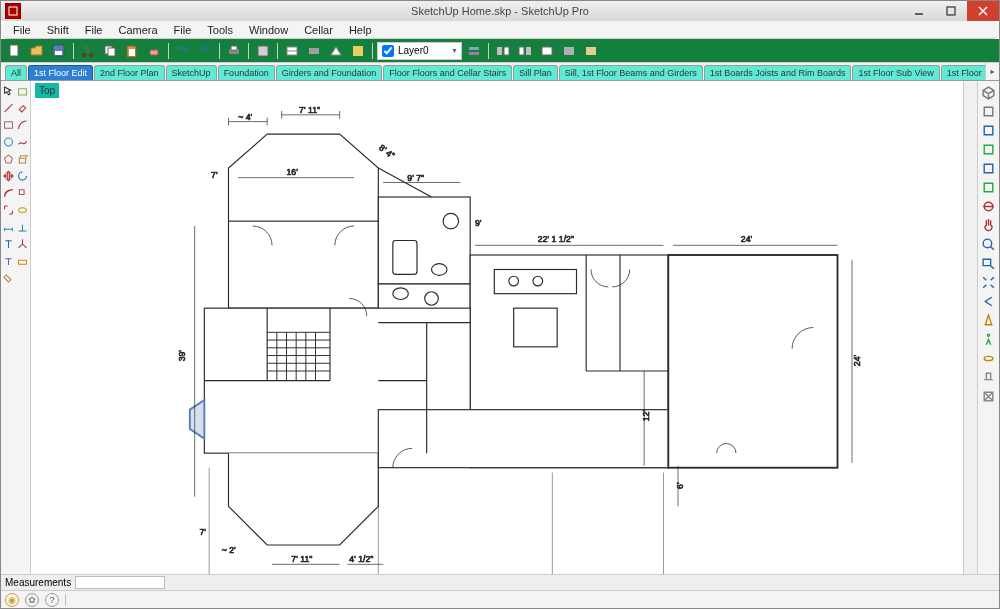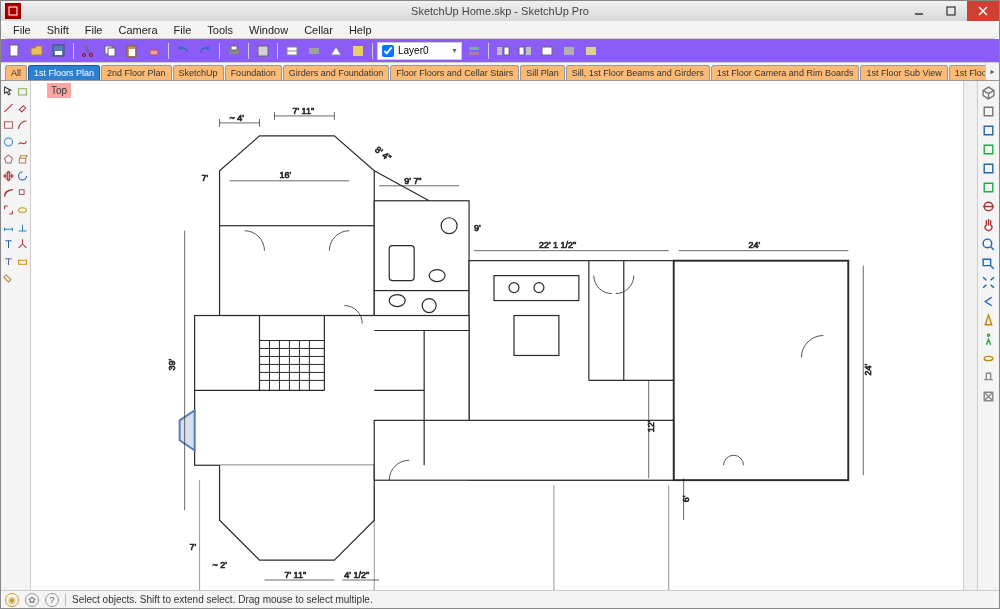--- a/index.html
+++ b/index.html
@@ -10,41 +10,41 @@
   .titlebar .app-icon { width: 16px; height: 16px; margin-left: 4px; background:#a00; border:1px solid #800; display:flex; align-items:center; justify-content:center; }
   .titlebar .app-icon svg { width:10px; height:10px; }
   .titlebar .title { position:absolute; left:50%; transform:translateX(-50%); color:#444; font-size:11px; }
   .win-buttons { position:absolute; right:0; top:0; display:flex; height:100%; }
   .win-btn { width:32px; height:100%; display:flex; align-items:center; justify-content:center; color:#333; }
   .win-btn.close { background:#d04030; color:#fff; }
   
   .menubar { height:18px; background:#f4f4f4; display:flex; align-items:center; padding-left:4px; gap:0; border-bottom:1px solid #ccc;border-radius:8px; }
   .menubar .menu-item { padding:2px 8px; color:#222; }
   
-  .maintoolbar { height:24px; background:#8b5cf6; display:flex; align-items:center; padding-left:4px; gap:2px; border-bottom:1px solid #ccc; }
+  .maintoolbar { height:24px; background:#15803d; display:flex; align-items:center; padding-left:4px; gap:2px; border-bottom:1px solid #ccc; }
   .tbtn { width:20px; height:20px; display:flex; align-items:center; justify-content:center; border:1px solid transparent; }
   .sep { width:1px; height:16px; background:#ccc; margin:0 2px; }
   .layer-box { display:flex; align-items:center; gap:4px; border:1px solid #ccc; padding:0 4px; height:18px; background:#fff; }
   .layer-box input[type=checkbox]{ width:12px; height:12px; }
   .layer-box span { font-size:10px; }
   .layer-box .dd { color:#666; font-size:8px; padding-left:20px; }
   
   .scenetabs { height:18px; background:#f4f4f4; display:flex; align-items:flex-end; padding-left:4px; border-bottom:1px solid #999; overflow:hidden; position:relative; }
-  .scenetab { font-size:9px; padding:2px 5px; border:1px solid #999; border-bottom:none; border-top-left-radius:3px; border-top-right-radius:3px; background:#fdba74; white-space:nowrap; margin-right:1px; color:#333; }
+  .scenetab { font-size:9px; padding:2px 5px; border:1px solid #999; border-bottom:none; border-top-left-radius:3px; border-top-right-radius:3px; background:#5eead4; white-space:nowrap; margin-right:1px; color:#333; }
   .scenetab.active { background:#2d7fd1; color:#fff; border-color:#1a5a9a; }
   .scroll-hint { position:absolute; right:0; top:0; width:14px; height:100%; background:#f4f4f4; display:flex; align-items:center; justify-content:center; font-size:8px; color:#555; border-left:1px solid #ccc;}
   
   .body { flex:1; display:flex; min-height:0; }
   .left-toolbar, .right-toolbar { width:22px; background:#f4f4f4; display:flex; flex-direction:column; align-items:center; padding-top:2px; gap:1px; border-right:1px solid #ccc; }
   .right-toolbar { border-right:none; border-left:1px solid #ccc; }
   .tool-row { display:flex; gap:1px; }
   .tool-row .tbtn { width:10px; height:16px; }
   .right-toolbar .tbtn { width:18px; height:18px; }
   .canvas-wrap { flex:1; display:flex; flex-direction:column; background:#fff; position:relative; }
-  .view-label { position:absolute; top:2px; left:4px; font-size:10px; color:#333; background:#fca5a5; padding:1px 3px; border:1px solid transparent;margin-left:12px;}
+  .view-label { position:absolute; top:2px; left:4px; font-size:10px; color:#333; background:#14b8a6; padding:1px 3px; border:1px solid transparent;}
   .canvas { flex:1; overflow:hidden; position:relative; }
   .vscroll { position:absolute; right:0; top:0; bottom:0; width:14px; background:#f0f0f0; border-left:1px solid #ccc; }
   
   .measurement-bar { height:16px; background:#eee; border-top:1px solid #ccc; display:flex; align-items:center; padding-left:4px; gap:4px; font-size:10px; }
   .measurement-bar .mbox { width:90px; height:13px; background:#fff; border:1px solid #bbb; }
   .statusbar { height:18px; background:#f4f4f4; border-top:1px solid #ccc; display:flex; align-items:center; padding-left:4px; gap:6px; font-size:10px; color:#333; }
   .status-icon { width:14px; height:14px; border-radius:50%; border:1px solid #999; display:flex; align-items:center; justify-content:center; font-size:9px; }
   
   .dim-text { font-family: inherit; font-size: 9px; fill:#2a2a2a; }
 </style>
@@ -220,29 +220,29 @@
       </div>
     <div class="tbtn">
         <svg width="14" height="14">
           <rect x="2" y="3" width="10" height="8" fill="#e0d090"></rect>
         </svg>
       </div>
   </div>
 
   <div class="scenetabs" id="scenetabs">
     <div class="scenetab">All</div>
-      <div class="scenetab active">1st Floors Plan</div>
+      <div class="scenetab active">1st Floor Edit</div>
       <div class="scenetab">2nd Floor Plan</div>
       <div class="scenetab">SketchUp</div>
       <div class="scenetab">Foundation</div>
       <div class="scenetab">Girders and Foundation</div>
       <div class="scenetab">Floor Floors and Cellar Stairs</div>
       <div class="scenetab">Sill Plan</div>
       <div class="scenetab">Sill, 1st Floor Beams and Girders</div>
-      <div class="scenetab">1st Floor Camera and Rim Boards</div>
+      <div class="scenetab">1st Boards Joists and Rim Boards</div>
       <div class="scenetab">1st Floor Sub View</div>
       <div class="scenetab">1st Floor Framing</div>
       <div class="scroll-hint">▸</div>
   </div>
 
   <div class="body">
 
     <div class="left-toolbar" style="width:30px" id="left-toolbar">
         <div class="tool-row">
           <div class="tbtn" style="width: 13px; height: 16px;">
@@ -603,22 +603,25 @@
           </svg>
         </div>
         <div class="tbtn">
           <svg width="15" height="15" viewBox="0 0 14 14">
             <path d="M3 3h8v8H3z M3 3l8 8M11 3l-8 8" fill="none" stroke="#888" stroke-width="1.3"></path>
           </svg>
         </div>
       </div>
   </div>
 
+  <div class="measurement-bar">
+    <span>Measurements</span>
+    <div class="mbox"></div>
+  </div>
 
   <div class="statusbar">
     <div class="status-icon" style="color:#c9a020;border-color:#c9a020">◉</div>
     <div class="status-icon" style="color:#888">✿</div>
     <div class="status-icon" style="color:#555">?</div>
     <div style="width:1px;height:12px;background:#bbb"></div>
-    <span>Select objects. Shift to extend select. Drag mouse to select multiple.</span>
   </div>
 
 </div>
 
 </body></html>

